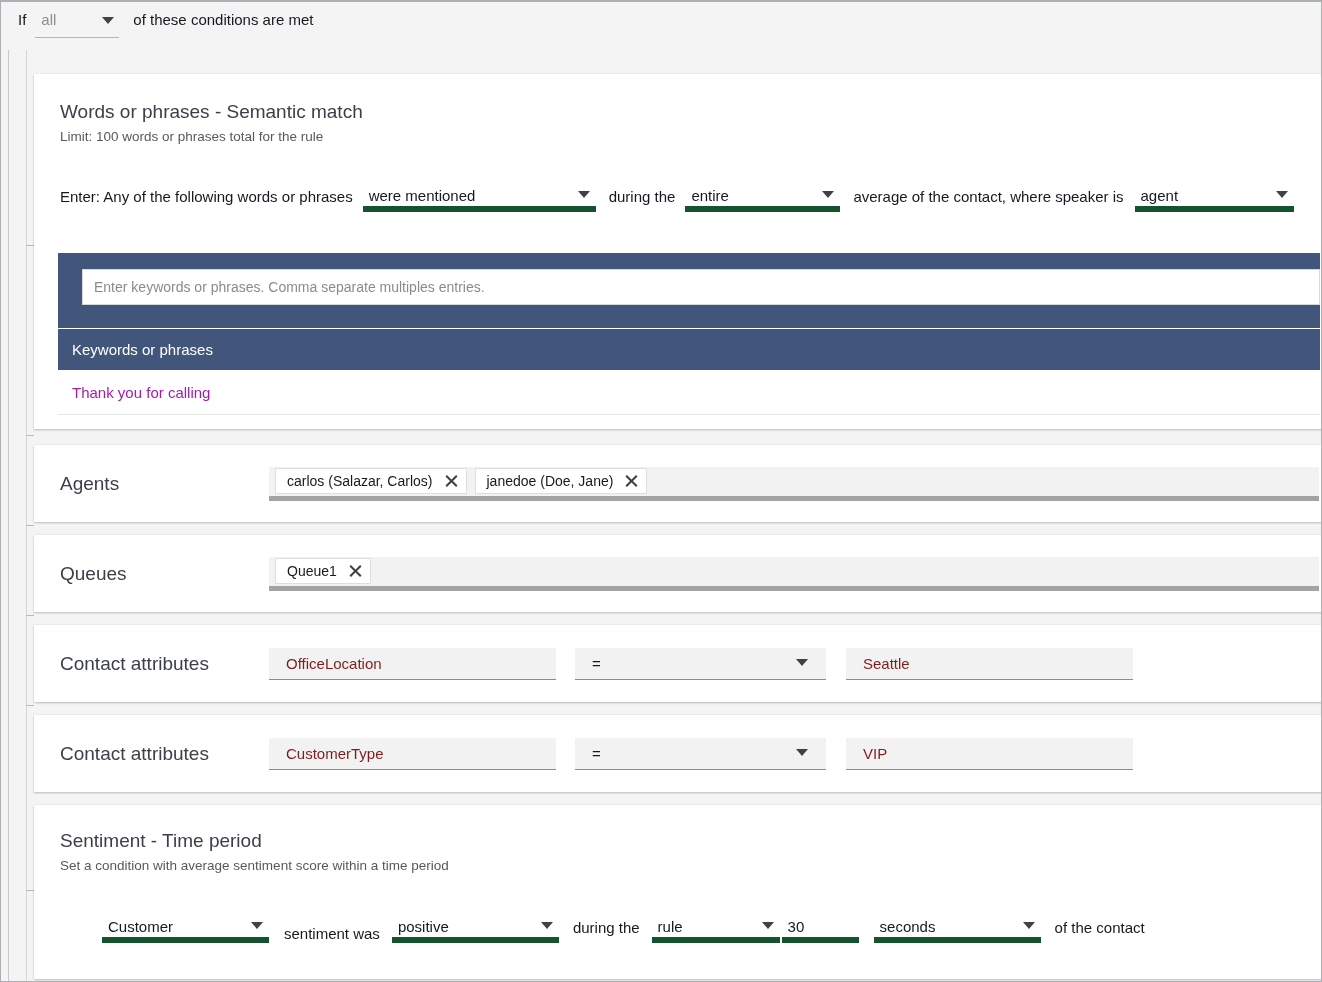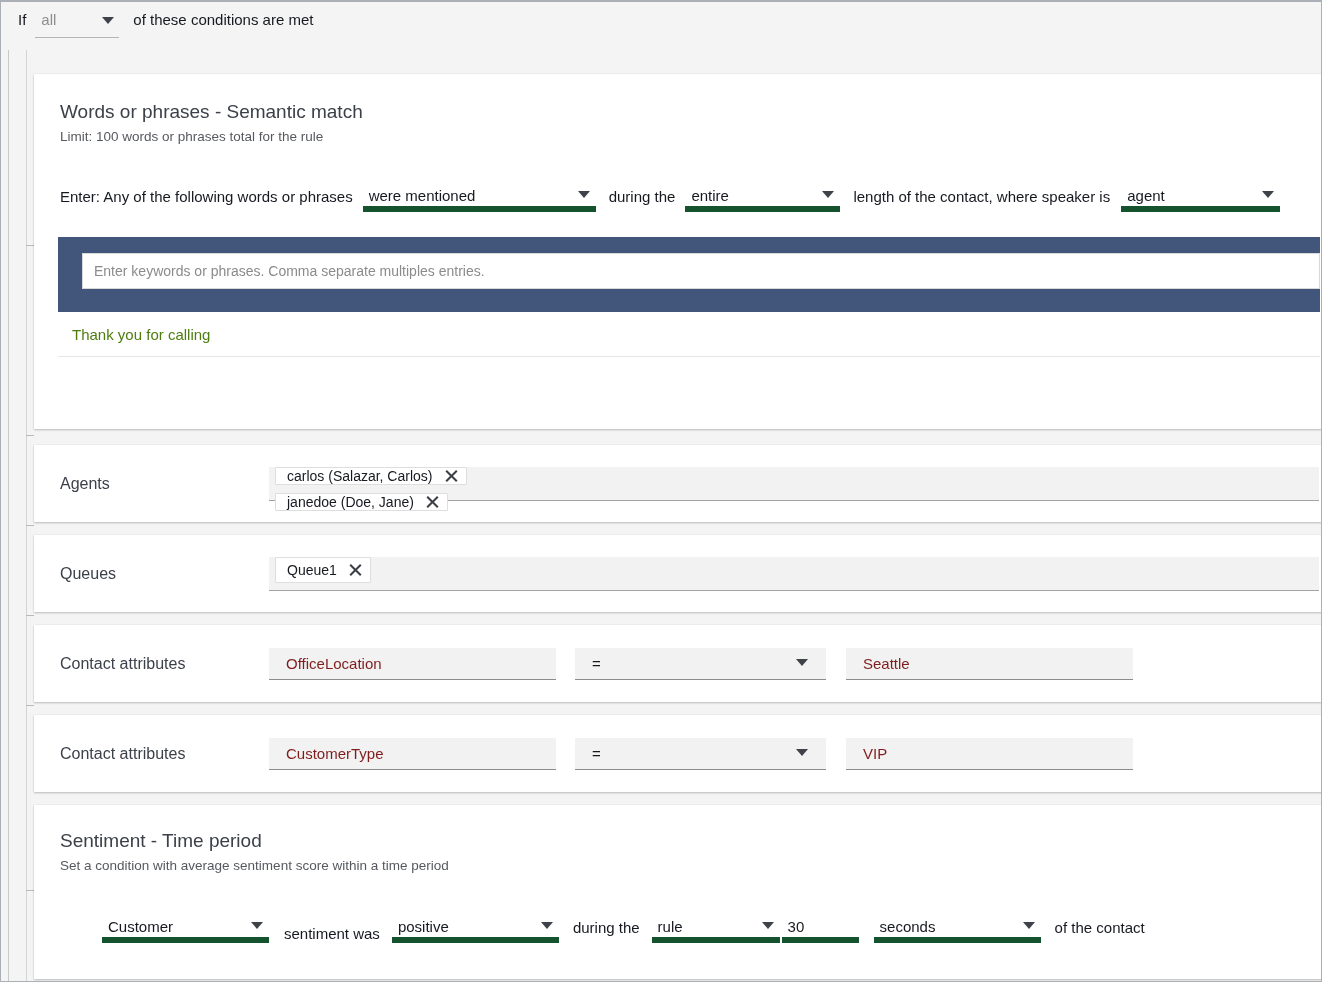--- a/index.html
+++ b/index.html
@@ -172,32 +172,31 @@
   }
   .kw-colhead span { color: #ffffff; font-size: 15px; }
   .kw-row {
     height: 45px;
     display: flex;
     align-items: center;
     padding-left: 14px;
     background: #ffffff;
     border-bottom: 1px solid #e6e6e6;
   }
-  .kw-row span { font-size: 15px; color: #4d7c0f; }
+  .kw-row span { font-size: 15px; color: #a21caf; }
 
   
   .token-field {
     background: #f2f2f2;
-    border-bottom: 1px solid #a3a3a3;
+    border-bottom: 5px solid #a3a3a3;
     height: 34px;
     display: flex;
-    align-items: flex-start;
+    align-items: center;
     padding: 0 6px;
     gap: 8px;
-    flex-direction: column;
   }
   .token {
     background: #ffffff;
     border: 1px solid #dedede;
     height: 26px;
     display: flex;
     align-items: center;
     padding: 0 8px 0 11px;
     gap: 11px;
     border-radius: 1px;
@@ -236,21 +235,21 @@
     height: 32px;
     display: flex;
     align-items: center;
     padding-left: 17px;
     font-size: 15px;
     color: #16191f;
   }
   .fselect .caret { position: absolute; right: 18px; top: 11px; }
 
   .row-label {
-    font-size: 16px;
+    font-size: 19px;
     color: #3c4049;
   }
 </style>
 </head>
 <body>
 
 <div class="app-frame">
 
   <div class="cond-bar">
     <span class="kw">If</span>
@@ -282,32 +281,35 @@
       <span class="lbl">Enter: Any of the following words or phrases</span>
       <div class="sel" style="width:233px">
         <span class="val">were mentioned</span>
         <span class="caret"></span>
       </div>
       <span class="lbl" style="margin:0 10px 0 13px">during the</span>
       <div class="sel" style="width:155px">
         <span class="val">entire</span>
         <span class="caret"></span>
       </div>
-      <span class="lbl" style="margin:0 11px 0 13px">length of the contact, where speaker is</span>
+      <span class="lbl" style="margin:0 11px 0 13px">average of the contact, where speaker is</span>
       <div class="sel" style="width:159px">
         <span class="val">agent</span>
         <span class="caret"></span>
       </div>
     </div>
 
-    <div class="kw-block" style="margin-top:25px">
+    <div class="kw-block" style="margin-top:41px">
       <div class="kw-head">
         <div class="kw-input">
           <span>Enter keywords or phrases. Comma separate multiples entries.</span>
         </div>
+      </div>
+      <div class="kw-colhead">
+        <span>Keywords or phrases</span>
       </div>
       <div class="kw-row">
         <span>Thank you for calling</span>
       </div>
     </div>
   </div>
 
   <div class="card" style="top:443px;height:77px">
     <div style="display:flex;align-items:center;height:77px;padding-left:26px">
       <span class="row-label" style="width:209px">Agents</span>

